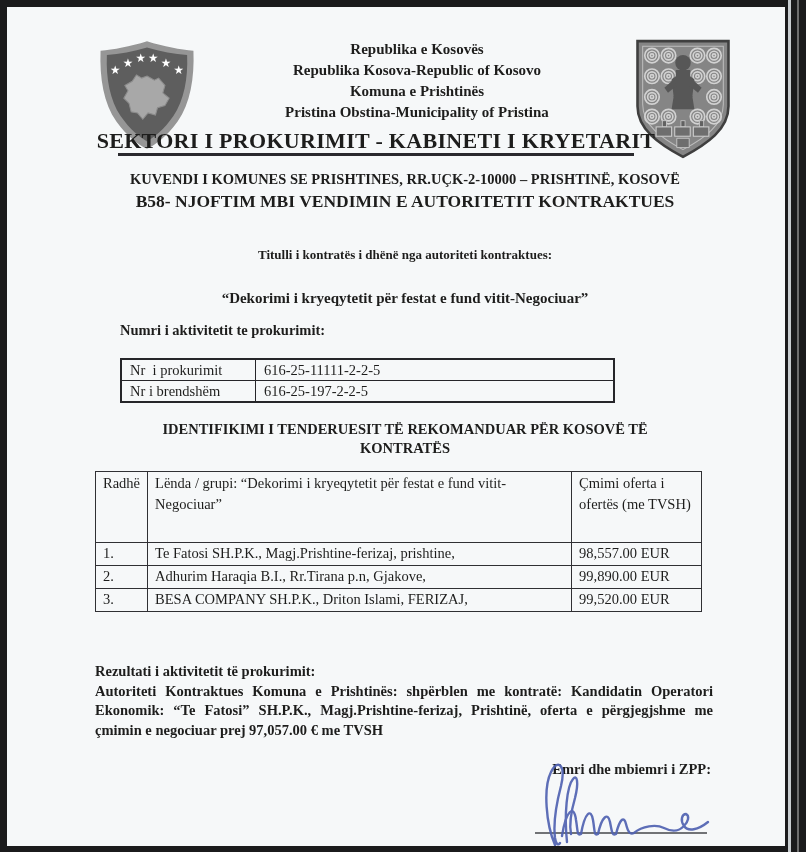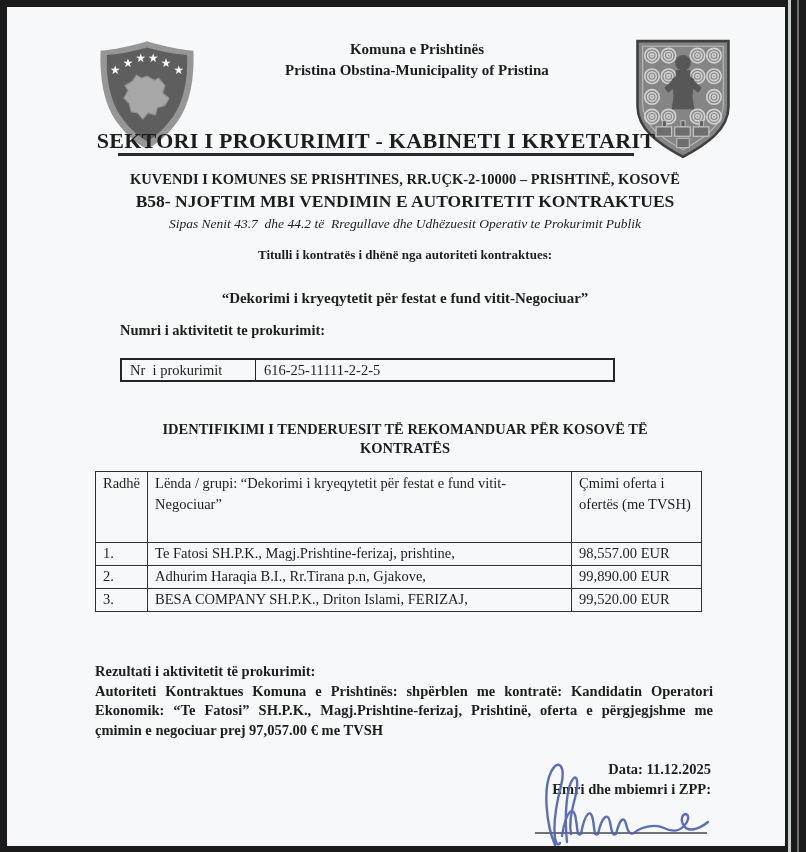--- a/index.html
+++ b/index.html
@@ -85,20 +85,22 @@
         <text class="star-text" x="20" y="34" font-size="11" fill="#ffffff" text-anchor="middle">★</text>
         <text class="star-text" x="32" y="27" font-size="11" fill="#ffffff" text-anchor="middle">★</text>
         <text class="star-text" x="44" y="23" font-size="11" fill="#ffffff" text-anchor="middle">★</text>
         <text class="star-text" x="56" y="23" font-size="11" fill="#ffffff" text-anchor="middle">★</text>
         <text class="star-text" x="68" y="27" font-size="11" fill="#ffffff" text-anchor="middle">★</text>
         <text class="star-text" x="80" y="34" font-size="11" fill="#ffffff" text-anchor="middle">★</text>
       </svg>
     </div>
 
     <div class="org-block">
+      <div class="org-line">Republika e Kosovës</div>
+      <div class="org-line">Republika Kosova-Republic of Kosovo</div>
       <div class="org-line">Komuna e Prishtinës</div>
       <div class="org-line">Pristina Obstina-Municipality of Pristina</div>
     </div>
 
     <div class="emblem-right">
       <svg width="104" height="122" viewBox="0 0 100 118">
         <defs>
           <g id="spiral" fill="none" stroke="#d2d2d2" stroke-width="1.6">
             <circle r="7" cx="0" cy="0"></circle>
             <circle r="4.2" cx="0" cy="0"></circle>
@@ -135,31 +137,34 @@
         <path d="M44 97 h12 v9 h-12 z" fill="#6e6e6e" stroke="#cfcfcf" stroke-width="0.8"></path>
       </svg>
     </div>
   </div>
 
   <div class="department">SEKTORI I PROKURIMIT - KABINETI I KRYETARIT</div>
   <div class="dept-underline"></div>
 
   <div class="centered address-line">KUVENDI I KOMUNES SE PRISHTINES, RR.UÇK-2-10000 – PRISHTINË, KOSOVË</div>
   <div class="centered notice-title">B58- NJOFTIM MBI VENDIMIN E AUTORITETIT KONTRAKTUES</div>
-  <div class="centered legal-basis">Sipas Nenit 43.7  dhe 44.2 të  Rregullave dhe Udhëzuesit Operativ te Prokurimit Publik</div>
   <div class="centered contract-label">Titulli i kontratës i dhënë nga autoriteti kontraktues:</div>
   <div class="centered contract-title">“Dekorimi i kryeqytetit për festat e fund vitit-Negociuar”</div>
 
   <div class="activity-label">Numri i aktivitetit te prokurimit:</div>
 
   <table class="numbers-table">
     <tbody>
         <tr>
       <td class="col-label">Nr  i prokurimit</td>
       <td class="col-value">616-25-11111-2-2-5</td>
+    </tr>
+    <tr>
+      <td class="col-label">Nr i brendshëm</td>
+      <td class="col-value">616-25-197-2-2-5</td>
     </tr>
   </tbody>
     </table>
 
   <div class="ident-heading">
     <span>IDENTIFIKIMI I TENDERUESIT TË REKOMANDUAR PËR KOSOVË TË KONTRATËS</span>
   </div>
 
   <table class="bidders-table">
     <tbody>
@@ -185,21 +190,20 @@
     </tr>
   </tbody>
     </table>
 
   <div class="result-block">
     <div>Rezultati i aktivitetit të prokurimit:</div>
     <div class="result-text">Autoriteti Kontraktues Komuna e Prishtinës: shpërblen me kontratë: Kandidatin Operatori Ekonomik: “Te Fatosi” SH.P.K., Magj.Prishtine-ferizaj, Prishtinë, oferta e përgjegjshme me çmimin e negociuar prej 97,057.00 € me TVSH</div>
   </div>
 
   <div class="sign-block">
-    <div>Data: 11.12.2025</div>
     <div>Emri dhe mbiemri i ZPP:</div>
   </div>
 
   <svg class="signature-svg" width="200" height="94" viewBox="0 0 200 94">
     <line x1="13" y1="81" x2="185" y2="81" stroke="#44474a" stroke-width="1.5"></line>
     <g fill="none" stroke="#5163b2" stroke-width="2.4" stroke-linecap="round" opacity="0.92">
       <path d="M33 93 C24 72 21 36 29 20 C36 6 44 13 39 34 C34 53 31 70 33 86 C34 92 36 94 38 91"></path>
       <path d="M45 90 C42 62 45 34 51 27 C55 22 57 30 53 46 C49 60 47 72 49 82"></path>
       <path d="M40 84 C44 58 52 52 54 68 C56 80 55 84 59 82 C63 60 69 56 71 68 C73 80 72 84 76 82 C80 64 86 60 88 70 C90 80 90 84 94 82 C98 66 102 64 104 72 C106 80 108 83 112 81 C120 74 134 72 142 76 C150 80 156 80 162 74 C166 70 168 64 164 62 C160 62 158 68 162 74 C166 80 176 78 186 70"></path>
     </g>

